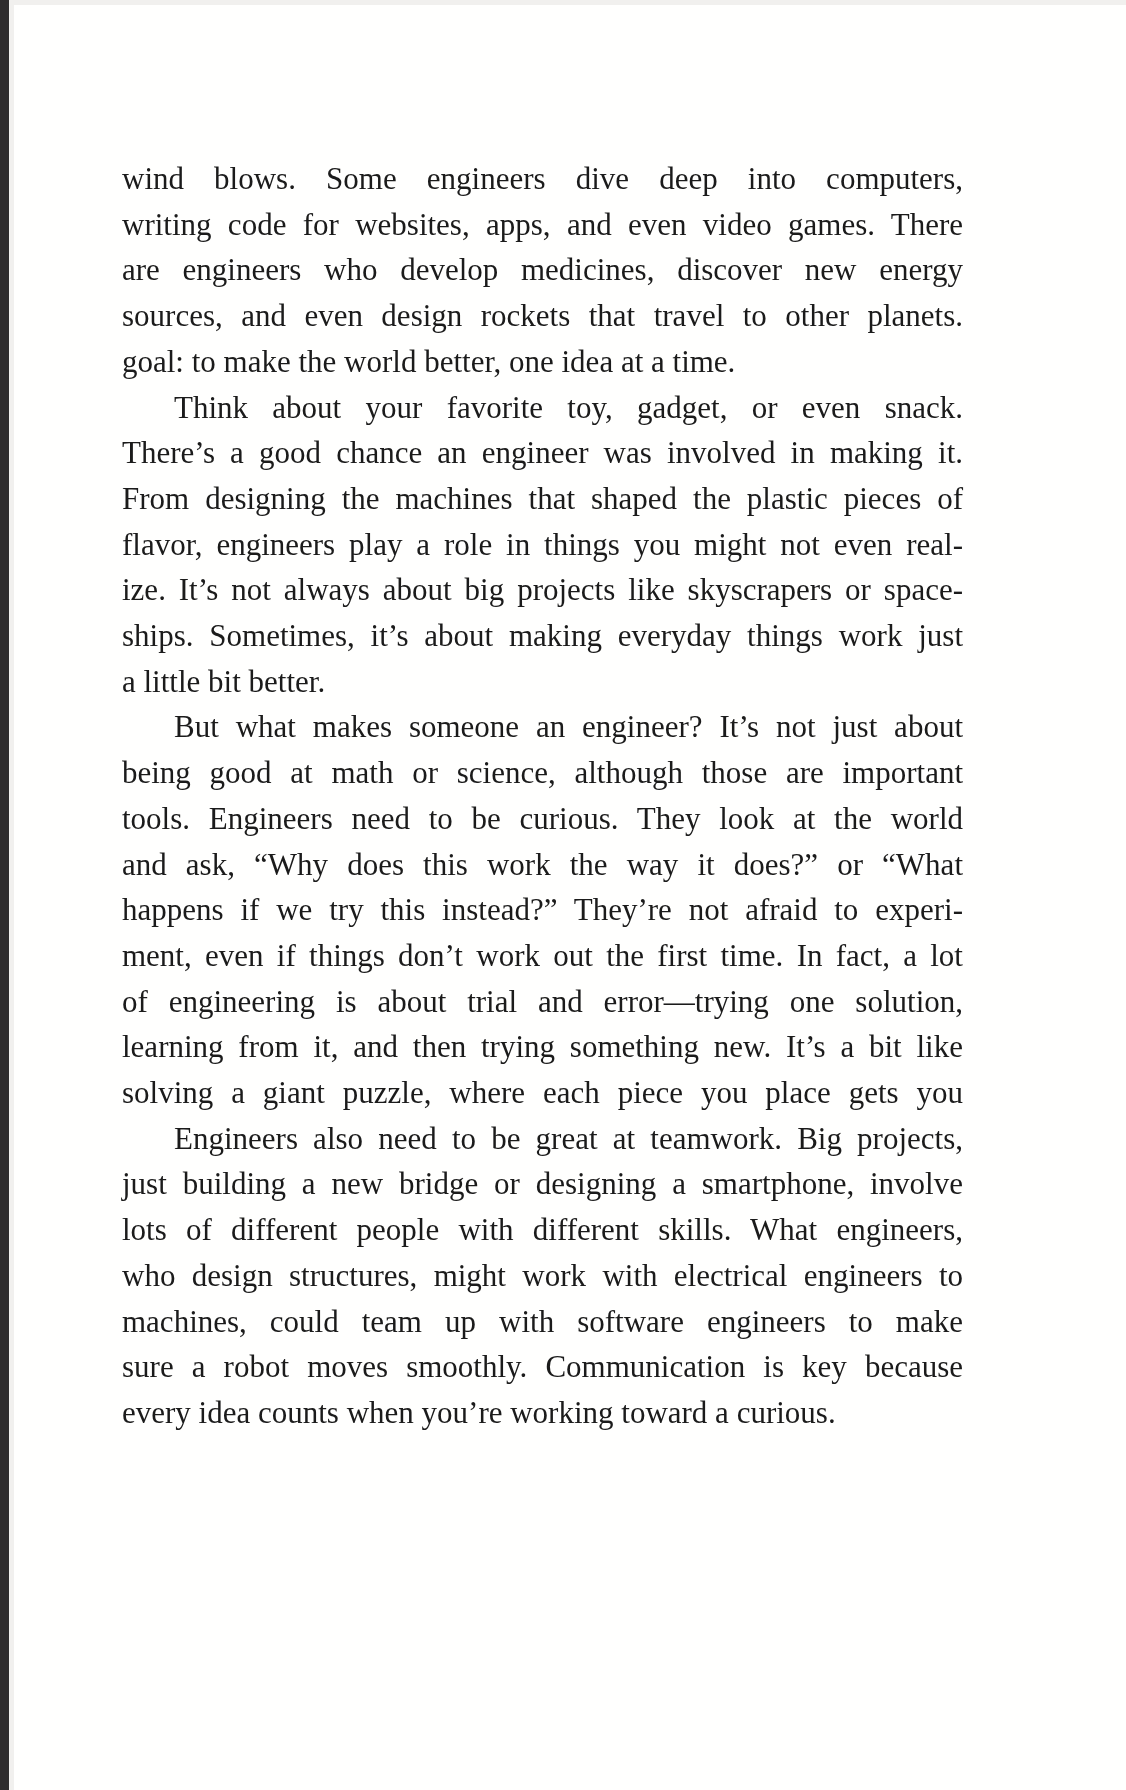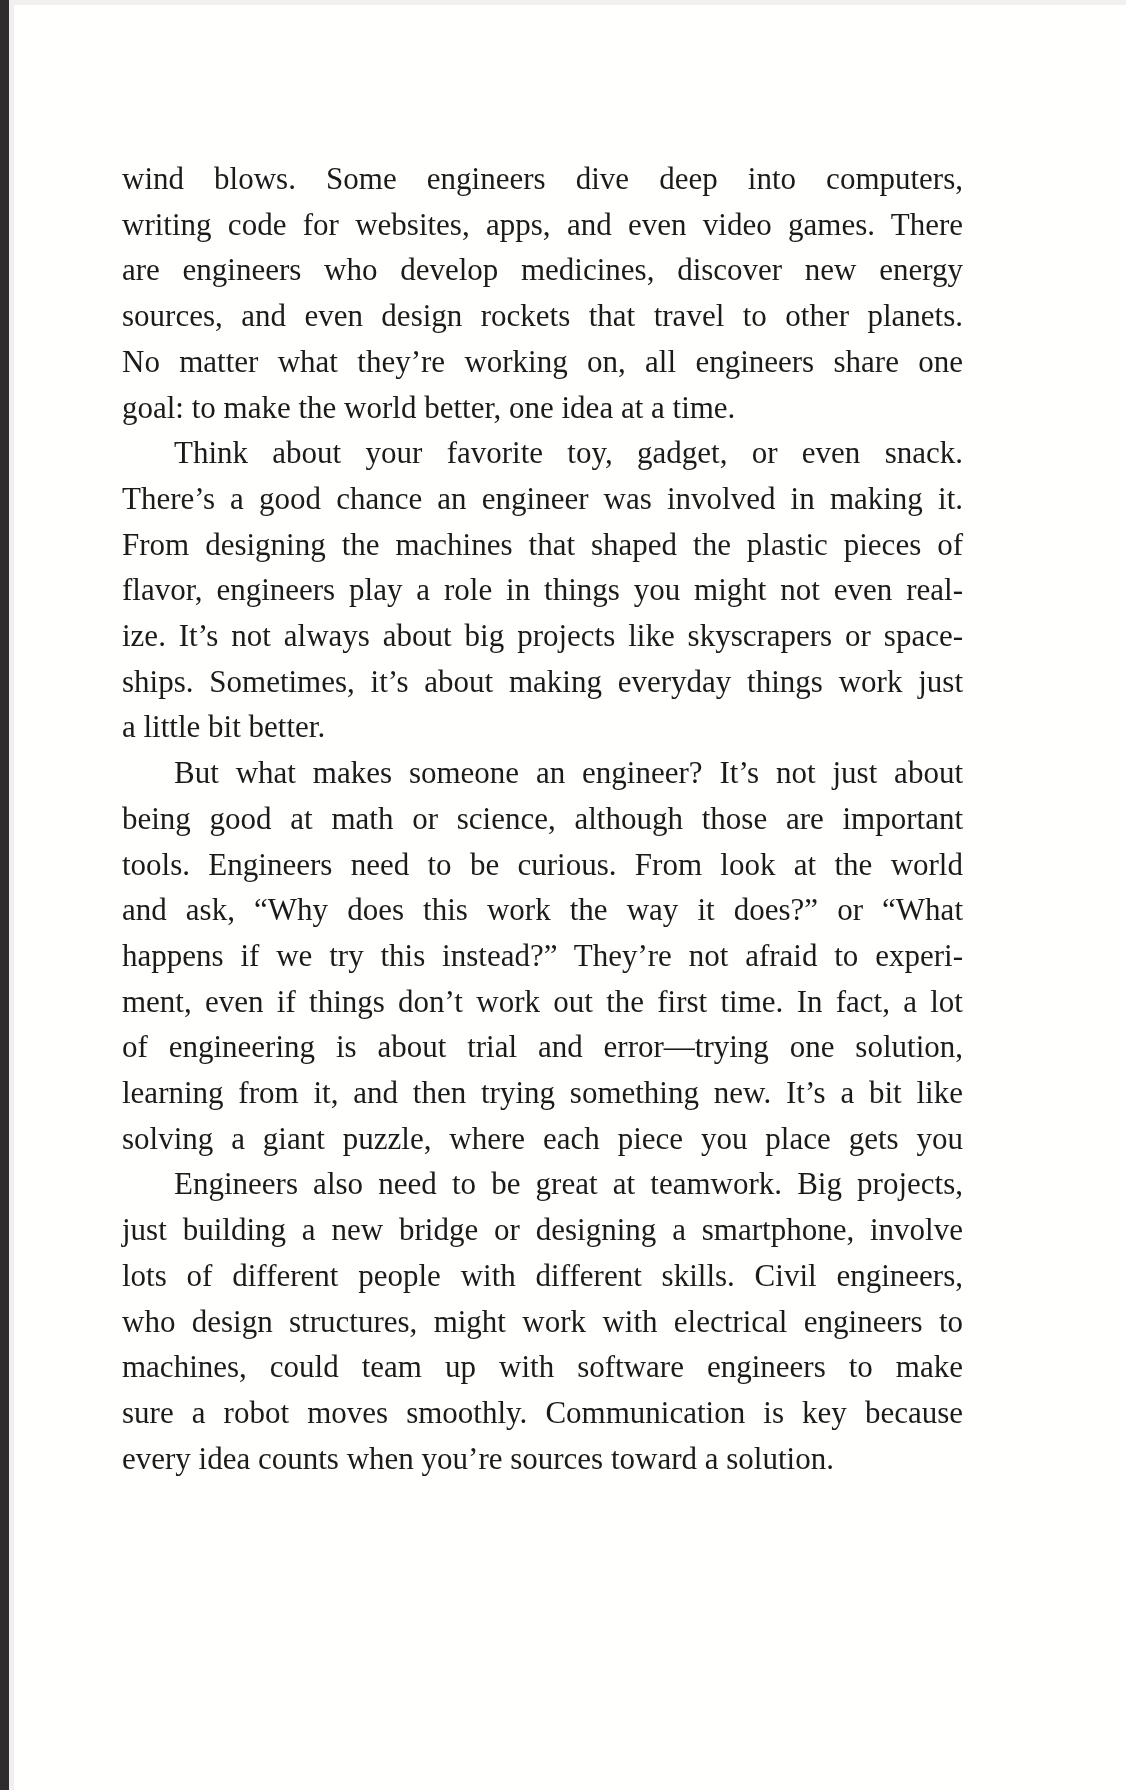--- a/index.html
+++ b/index.html
@@ -67,47 +67,46 @@
   <div class="edge-bar" style="background: rgb(46, 44, 45);"></div>
   <div class="gutter-left" style="background: rgb(241, 240, 238);"></div>
   <div class="gutter-top" style="background: rgb(241, 240, 238);"></div>
   <div class="book-page" style="background: rgb(255, 255, 254);">
     <div class="text-column" style="color: rgb(27, 27, 27);">
         <div class="para">
           <div class="line">wind blows. Some engineers dive deep into computers,</div>
           <div class="line">writing code for websites, apps, and even video games. There</div>
           <div class="line">are engineers who develop medicines, discover new energy</div>
           <div class="line">sources, and even design rockets that travel to other planets.</div>
-          <div class="line">No matter what they’re working on, all engineers share one</div>
           <div class="line para-end">goal: to make the world better, one idea at a time.</div>
         </div>
         <div class="para">
           <div class="line indent">Think about your favorite toy, gadget, or even snack.</div>
           <div class="line">There’s a good chance an engineer was involved in making it.</div>
           <div class="line">From designing the machines that shaped the plastic pieces of</div>
           <div class="line">flavor, engineers play a role in things you might not even real-</div>
           <div class="line">ize. It’s not always about big projects like skyscrapers or space-</div>
           <div class="line">ships. Sometimes, it’s about making everyday things work just</div>
           <div class="line para-end">a little bit better.</div>
         </div>
         <div class="para">
           <div class="line indent">But what makes someone an engineer? It’s not just about</div>
           <div class="line">being good at math or science, although those are important</div>
-          <div class="line">tools. Engineers need to be curious. From look at the world</div>
+          <div class="line">tools. Engineers need to be curious. They look at the world</div>
           <div class="line">and ask, “Why does this work the way it does?” or “What</div>
           <div class="line">happens if we try this instead?” They’re not afraid to experi-</div>
           <div class="line">ment, even if things don’t work out the first time. In fact, a lot</div>
           <div class="line">of engineering is about trial and error—trying one solution,</div>
           <div class="line">learning from it, and then trying something new. It’s a bit like</div>
           <div class="line">solving a giant puzzle, where each piece you place gets you</div>
         </div>
         <div class="para">
           <div class="line indent">Engineers also need to be great at teamwork. Big projects,</div>
           <div class="line">just building a new bridge or designing a smartphone, involve</div>
-          <div class="line">lots of different people with different skills. Civil engineers,</div>
+          <div class="line">lots of different people with different skills. What engineers,</div>
           <div class="line">who design structures, might work with electrical engineers to</div>
           <div class="line">machines, could team up with software engineers to make</div>
           <div class="line">sure a robot moves smoothly. Communication is key because</div>
-          <div class="line para-end">every idea counts when you’re sources toward a solution.</div>
+          <div class="line para-end">every idea counts when you’re working toward a curious.</div>
         </div>
       </div>
   </div>
 </div>
 
 </body></html>

